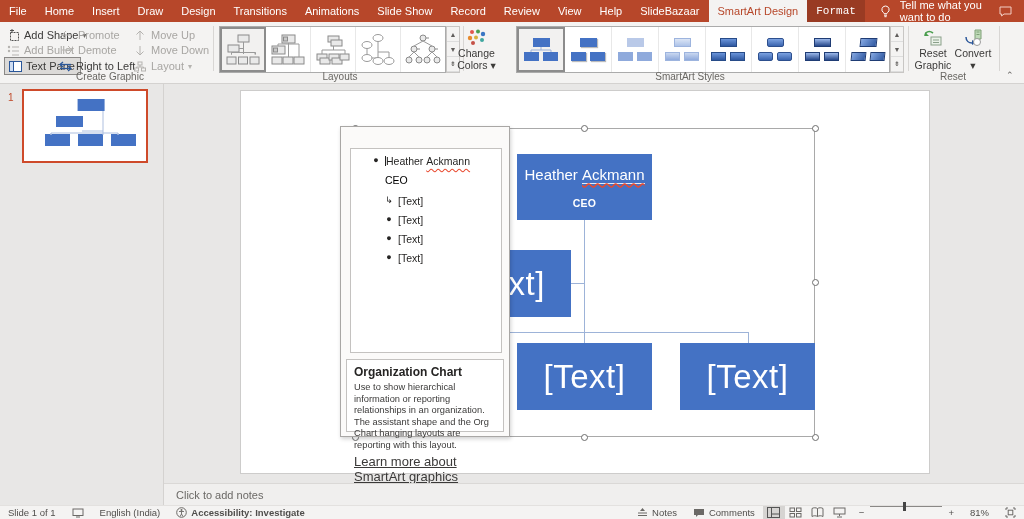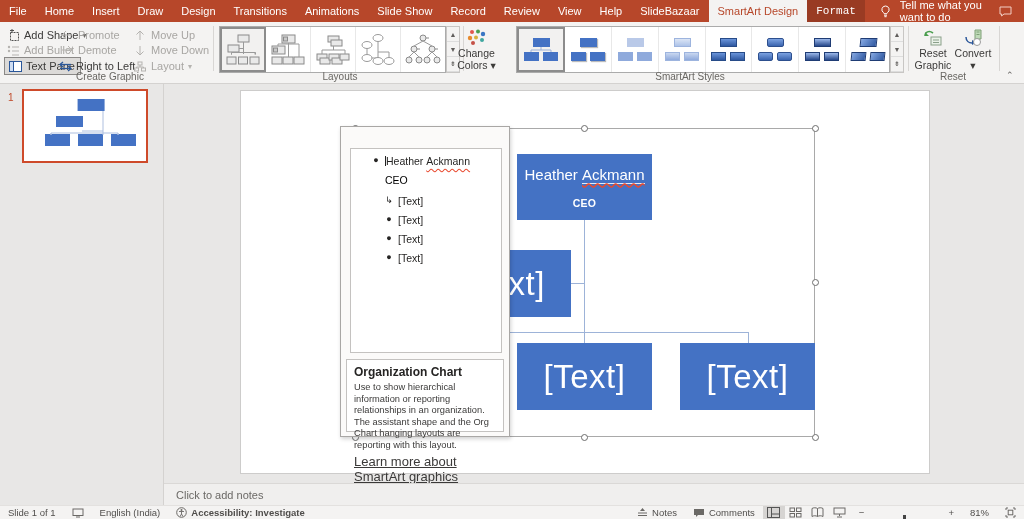--- a/index.html
+++ b/index.html
@@ -78,21 +78,21 @@
   .tp-info { position:absolute; left:5px; right:5px; top:232px; height:73px; background:#fff; border:1px solid #C4C2C0; padding:5px 7px; }
   .tp-info .t { font-weight:bold; font-size:12px; color:#252423; margin-bottom:3px; }
   .tp-info .b { font-size:9.3px; line-height:11.5px; color:#3B3A39; }
   .tp-info .lnk { font-size:13px; color:#3B3A39; text-decoration:underline; display:inline-block; margin-top:3px; cursor:pointer; }
 
   
   .notesbar { left:164px; top:483px; width:860px; height:22px; background:#F0EFEE; border-top:1px solid #DAD8D6; display:flex; align-items:center; }
   .notes-ph { font-size:11px; color:#6b6966; padding-left:12px; }
   .statusbar { left:0; top:505px; width:1024px; height:14px; background:#F4F3F2; border-top:1px solid #E3E1DF; display:flex; align-items:center; font-size:9.5px; color:#504E4C; }
   .sb-item { display:flex; align-items:center; gap:4px; padding:0 8px; white-space:nowrap; height:14px; }
-  .sb-right { margin-left:auto; display:flex; align-items:flex-end; }
+  .sb-right { margin-left:auto; display:flex; align-items:flex-start; }
   .viewbtn { width:22px; height:14px; display:flex; align-items:center; justify-content:center; }
   .viewbtn.sel { background:#D6D4D2; }
   .zoom-track { width:72px; height:1px; background:#8A8886; position:relative; margin:0 6px; }
   .zoom-thumb { position:absolute; left:45%; top:-4px; width:3px; height:9px; background:#444; }
   svg { display:block; }
 </style>
 </head>
 <body>
 
 <div id="stage">

